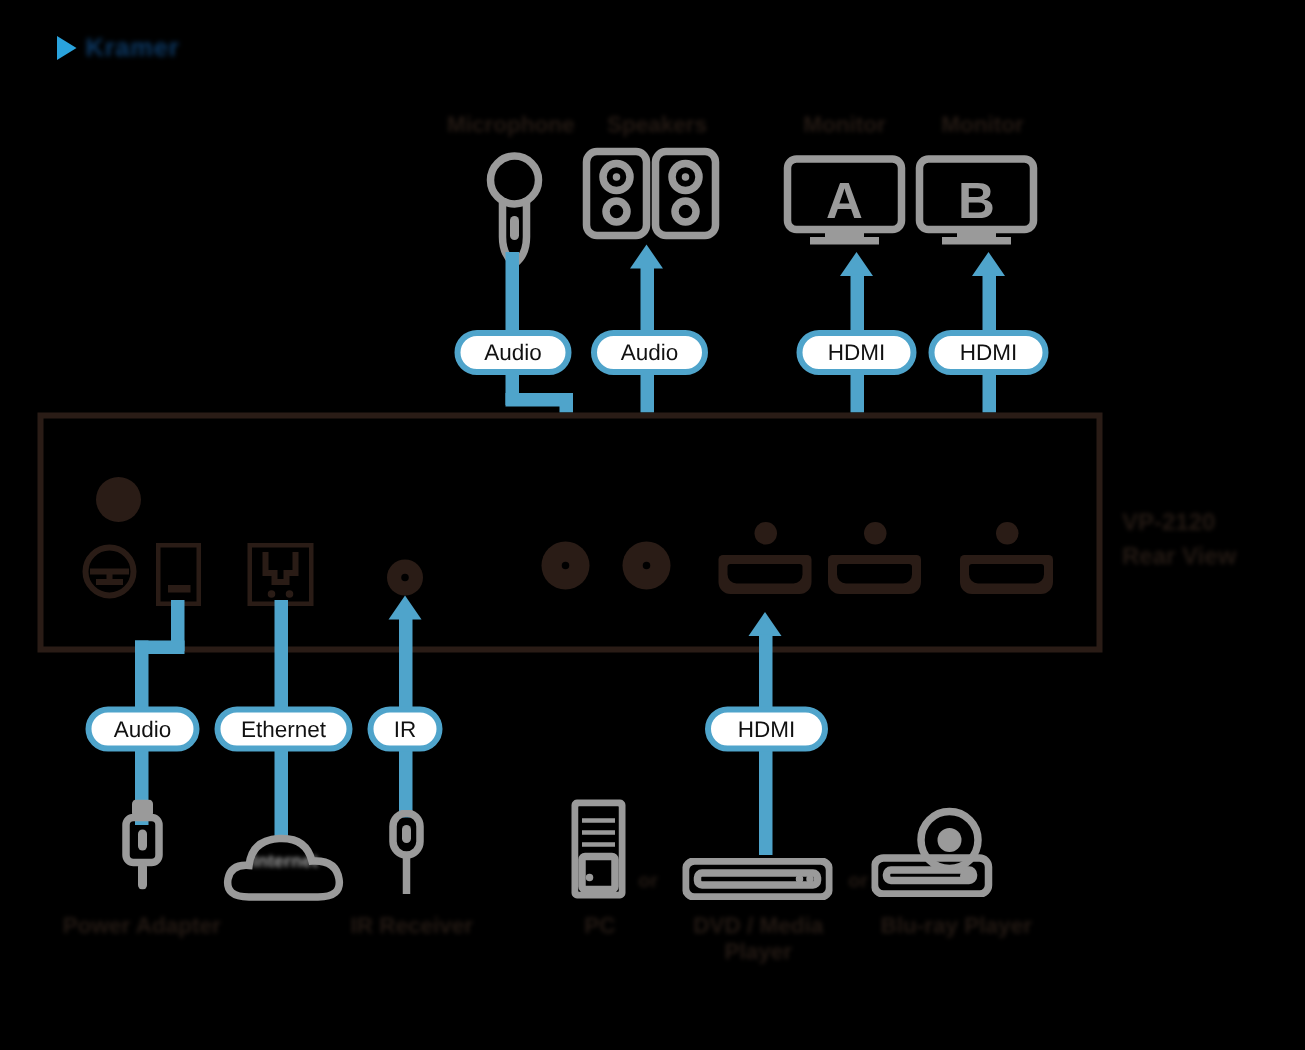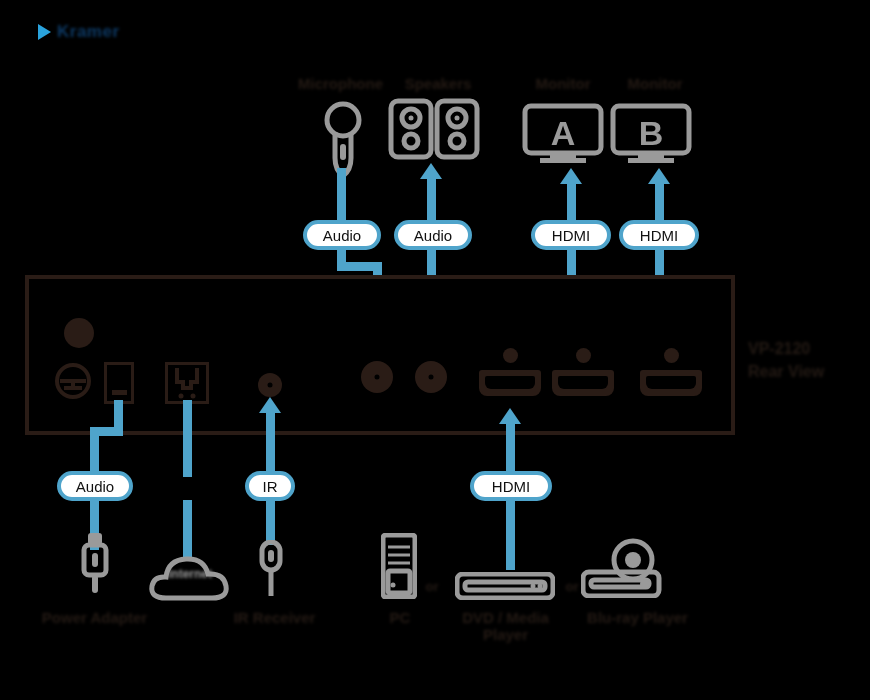--- a/index.html
+++ b/index.html
@@ -195,20 +195,21 @@
 
   <div class="arrow-up" style="left:259px;top:397px;"></div>
   <div class="cable" style="left:266px;top:412px;width:9px;height:65px;"></div>
   <div class="cable" style="left:266px;top:500px;width:9px;height:45px;"></div>
 
   <div class="arrow-up" style="left:499px;top:408px;"></div>
   <div class="cable" style="left:506px;top:423px;width:9px;height:54px;"></div>
   <div class="cable" style="left:506px;top:500px;width:9px;height:70px;"></div>
 
   <div class="pill" style="left:57px;top:471px;width:76px;">Audio</div>
+  <div class="pill" style="left:143px;top:471px;width:92px;">Ethernet</div>
   <div class="pill" style="left:245px;top:471px;width:50px;">IR</div>
   <div class="pill" style="left:470px;top:471px;width:82px;">HDMI</div>
 
   <div class="gicon" style="left:80px;top:533px;">
     <svg width="30" height="60" viewBox="0 0 30 60">
       <rect x="8" y="0" width="14" height="12" rx="3" class="gfill"></rect>
       <rect x="4" y="12" width="22" height="30" rx="5" fill="none" stroke="#9a9a9a" stroke-width="5"></rect>
       <rect x="12" y="20" width="6" height="14" rx="3" class="gfill"></rect>
       <rect x="12" y="42" width="6" height="18" rx="3" class="gfill"></rect>
     </svg>

